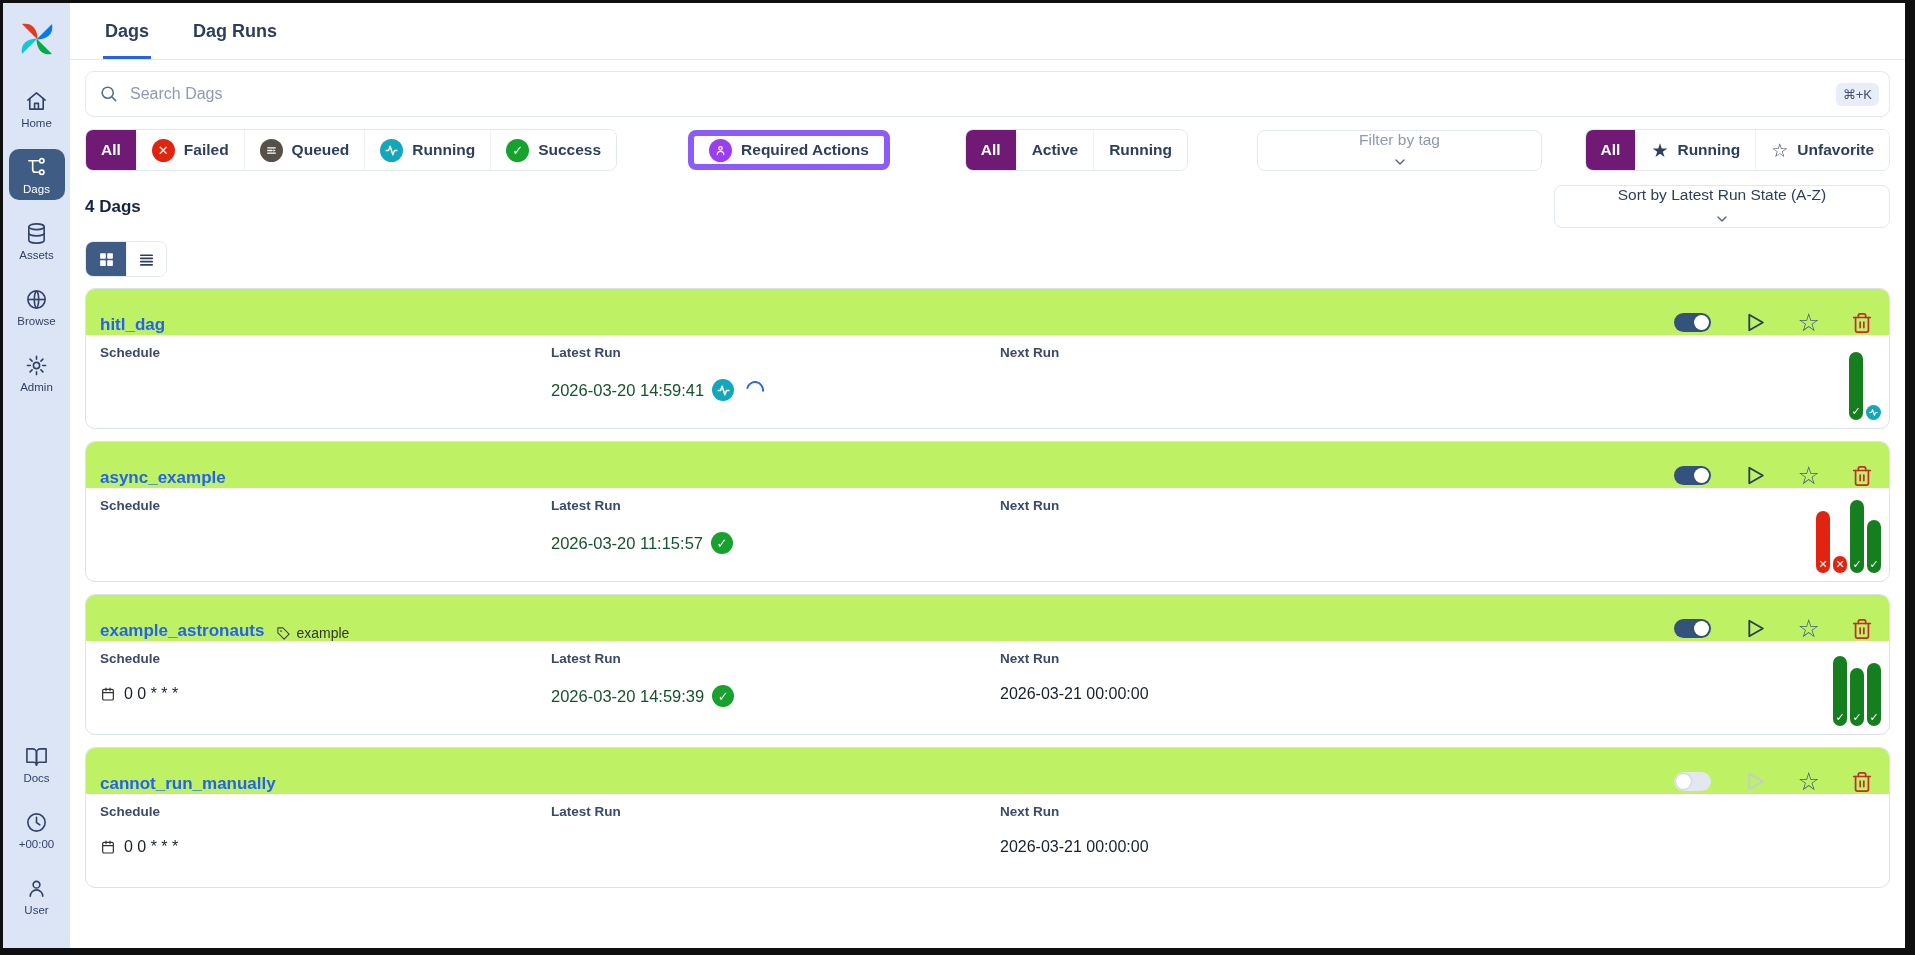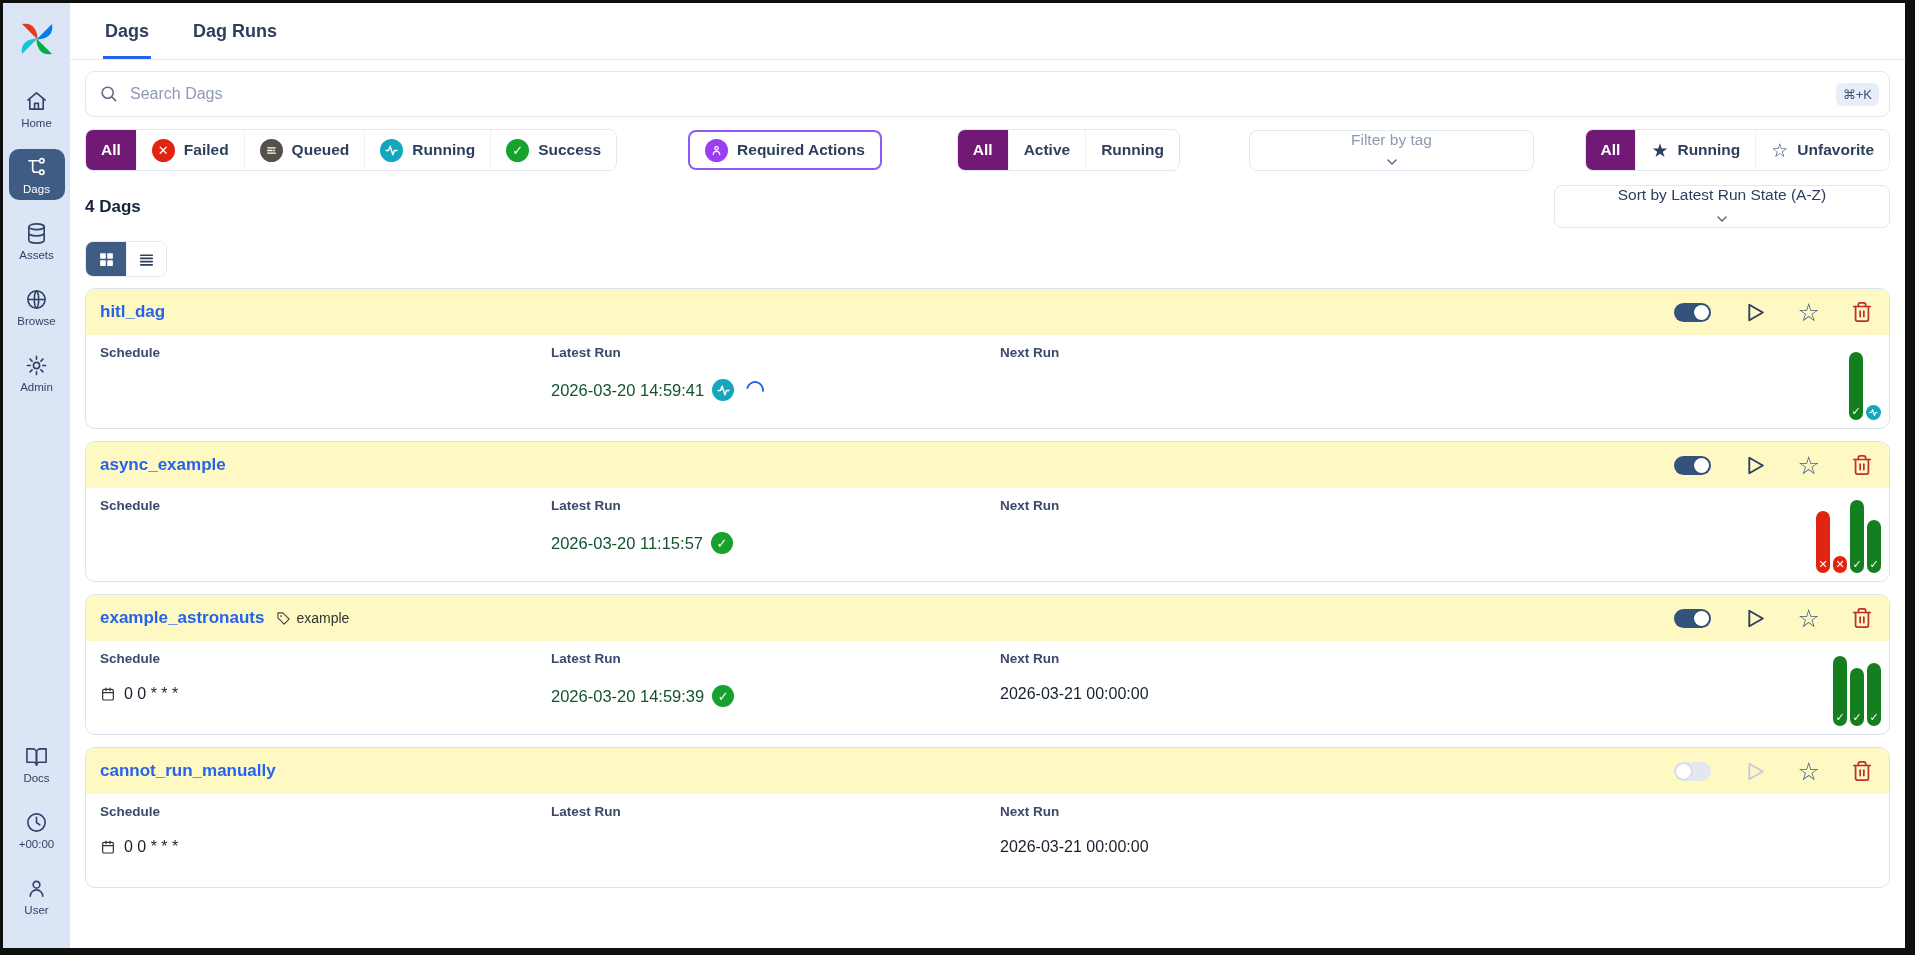--- a/index.html
+++ b/index.html
@@ -31,21 +31,21 @@
   .search-input { width:100%; height:46px; border:1px solid #e2e8f0; border-radius:9px; padding:0 70px 0 44px; font-size:16px; color:#22304d; outline:none; font-family:inherit; }
   .search-input::placeholder { color:#8e99b3; }
   .search-icon { position:absolute; left:14px; top:13px; width:19px; height:19px; color:#5b6b8c; }
   .shortcut { position:absolute; right:11px; top:12px; background:#e8eef9; border-radius:6px; padding:4px 7px; font-size:13px; color:#44506e; }
 
   .filterrow { margin:12px 15px 0; display:flex; align-items:center; }
   .seg { display:flex; border:1px solid #e2e8f0; border-radius:8px; background:#fff; overflow:hidden; }
   .seg-btn, .btn-plain { display:flex; align-items:center; gap:9px; height:40px; padding:0 15px; font-size:15.5px; font-weight:600; color:#2d3f5e; background:#fff; border:none; cursor:pointer; font-family:inherit; }
   .seg-btn + .seg-btn { border-left:1px solid #eef1f6; }
   .seg-btn.active { background:#701a75; color:#fff; }
-  .btn-plain { border:2px solid #8b5cf6; border-radius:8px; }
+  .btn-plain { border:6px solid #8b5cf6; border-radius:8px; }
   .sdot { width:23px; height:23px; border-radius:50%; display:flex; align-items:center; justify-content:center; color:#fff; font-size:13px; font-weight:700; flex-shrink:0; }
   .sdot svg { width:13px; height:13px; }
   .sdot.failed  { background:#e0240f; }
   .sdot.queued  { background:#55504a; }
   .sdot.running { background:#12a7bc; }
   .sdot.success { background:#16a22c; }
   .sdot.purple  { background:#9b3df0; }
   .select-box { height:41px; border:1px solid #e2e8f0; border-radius:8px; display:flex; align-items:center; justify-content:space-between; padding:0 13px; cursor:pointer; background:#fff;flex-direction:column; }
   .select-box .chev { width:16px; height:16px; color:#55617d; }
   .tag-select { width:285px; margin-left:69px; color:#8e99b3; font-size:15.5px; }
@@ -56,21 +56,21 @@
   .sort-select { width:336px; height:43px; color:#2c3e5d; font-size:15.5px; }
 
   .viewtoggle { margin:13px 15px 0; display:inline-flex; border:1px solid #e2e8f0; border-radius:8px; overflow:hidden; align-self:flex-start; }
   .vt-btn { width:40px; height:34px; display:flex; align-items:center; justify-content:center; background:#fff; border:none; color:#2d3f5e; cursor:pointer; }
   .vt-btn + .vt-btn { border-left:1px solid #eef1f6; }
   .vt-btn.active { background:#3e5c84; color:#fff; }
   .vt-btn svg { width:17px; height:17px; }
 
   .cards { margin:11px 15px 0; }
   .card { border:1px solid #dbe2ee; border-radius:10px; margin-bottom:12px; overflow:hidden; background:#fff; }
-  .card-head { display:flex; align-items:center; background:#fef9c3; height:46px; padding:0 16px 0 14px; gap:12px; }
+  .card-head { display:flex; align-items:flex-end; background:#bef264; height:46px; padding:0 16px 0 14px; gap:12px; }
   .dag-name { font-size:17px; font-weight:700; color:#2563eb; text-decoration:none; cursor:pointer; }
   .dag-tag { display:flex; align-items:center; gap:5px; font-size:14px; color:#333; cursor:pointer; }
   .dag-tag svg { width:15px; height:15px; color:#444; }
   .head-controls { margin-left:auto; display:flex; align-items:center; gap:31px; }
   .toggle { position:relative; width:37px; height:19px; border-radius:10px; background:#e2e7f0; cursor:pointer; }
   .toggle .knob { position:absolute; top:2px; left:2px; width:15px; height:15px; border-radius:50%; background:#fff; box-shadow:0 0 2px rgba(0,0,0,.25); }
   .toggle.on { background:#33527c; }
   .toggle.on .knob { left:20px; }
   .play-btn { width:25px; height:25px; color:#2d3f5e; cursor:pointer; }
   .play-btn.disabled { color:#c3cbd8; }

